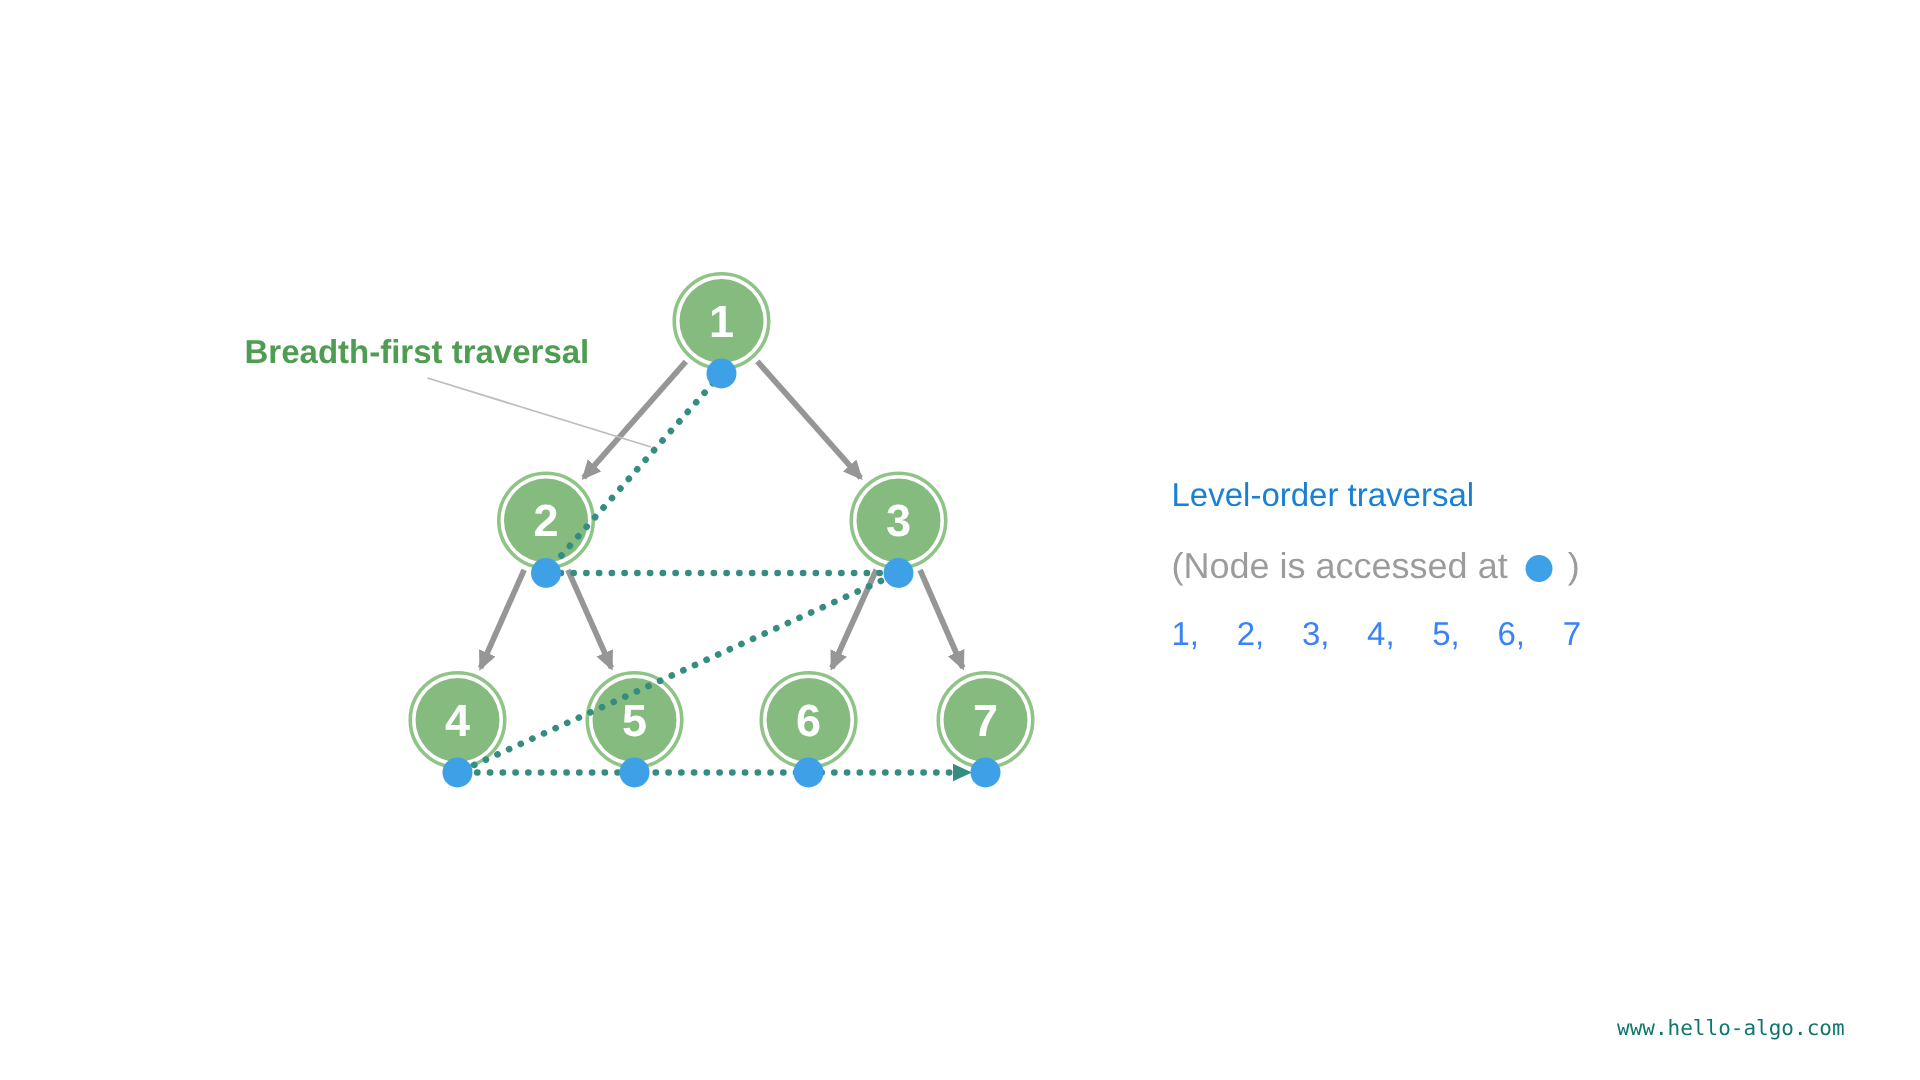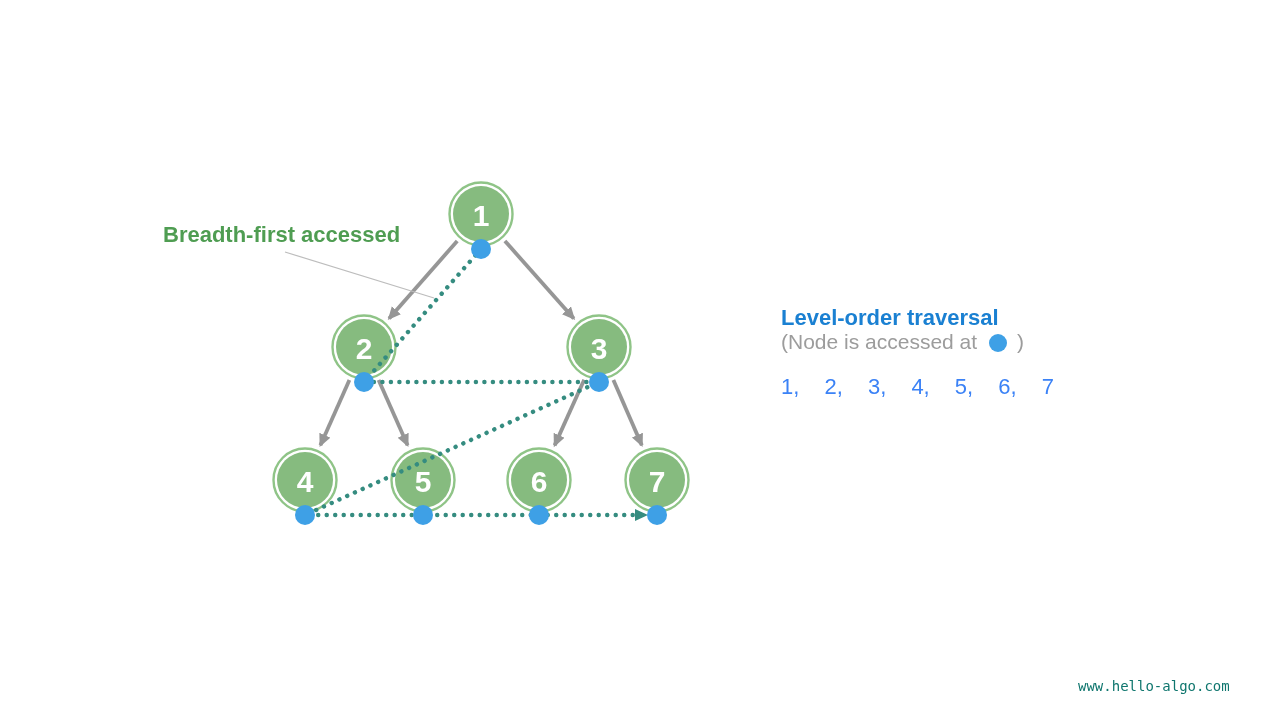--- a/index.html
+++ b/index.html
@@ -9,24 +9,24 @@
   .abs{position:absolute;}
 
   #annotation-label{
     left:163px; top:222px;
     font-size:22px; font-weight:bold; line-height:26px;
     letter-spacing:0px; white-space:nowrap;
   }
 
   #legend{ left:781px; top:306px; width:330px; }
   #legend-title{
-    font-size:22px; font-weight:bold; line-height:24px; white-space:nowrap;
+    font-size:22px; font-weight:normal; line-height:24px; white-space:nowrap;margin-top:12px;
   }
   #legend-note{
-    margin-top:0; font-size:21px; line-height:24px; white-space:nowrap;
+    margin-top:24px; font-size:24px; line-height:24px; white-space:nowrap;
   }
   #legend-note .inline-dot{
     display:inline-block; width:18px; height:18px; border-radius:50%;
     margin:0 10px 0 12px; transform:translateY(3px);
   }
   #legend-sequence{
     margin-top:20px; font-size:22px; line-height:26px;
     word-spacing:19px; white-space:nowrap;
   }
 
@@ -106,21 +106,21 @@
         <circle cx="481" cy="249" r="10" fill="#3ea0e6"></circle>
         <circle cx="364" cy="382" r="10" fill="#3ea0e6"></circle>
         <circle cx="599" cy="382" r="10" fill="#3ea0e6"></circle>
         <circle cx="305" cy="515" r="10" fill="#3ea0e6"></circle>
         <circle cx="423" cy="515" r="10" fill="#3ea0e6"></circle>
         <circle cx="539" cy="515" r="10" fill="#3ea0e6"></circle>
         <circle cx="657" cy="515" r="10" fill="#3ea0e6"></circle>
       </g>
     </svg>
 
-  <div id="annotation-label" class="abs" style="color: rgb(79, 157, 82);">Breadth-first accessed</div>
+  <div id="annotation-label" class="abs" style="color: rgb(79, 157, 82);">Breadth-first traversal</div>
 
   <div id="legend" class="abs">
     <div id="legend-title" style="color: rgb(26, 128, 210);">Level-order traversal</div>
     <div id="legend-note" style="color: rgb(156, 156, 156);">
       <span>(Node is accessed at</span><span class="inline-dot" style="background-color: rgb(62, 160, 230);"></span><span>)</span>
     </div>
     <div id="legend-sequence" style="color: #3b82f6;">1, 2, 3, 4, 5, 6, 7</div>
   </div>
 
   <div id="footer-url" class="abs">www.hello-algo.com</div>

